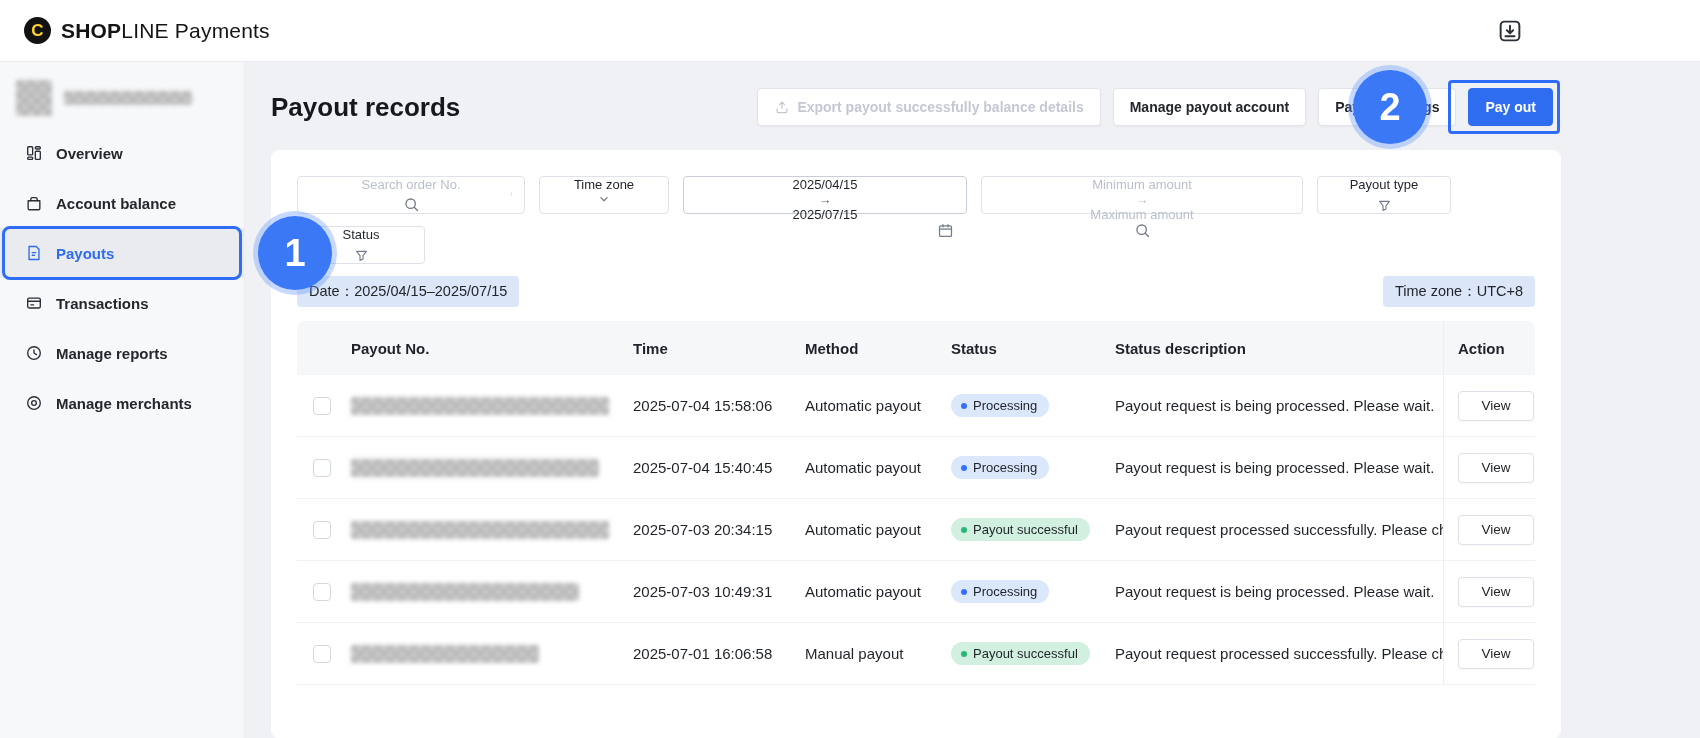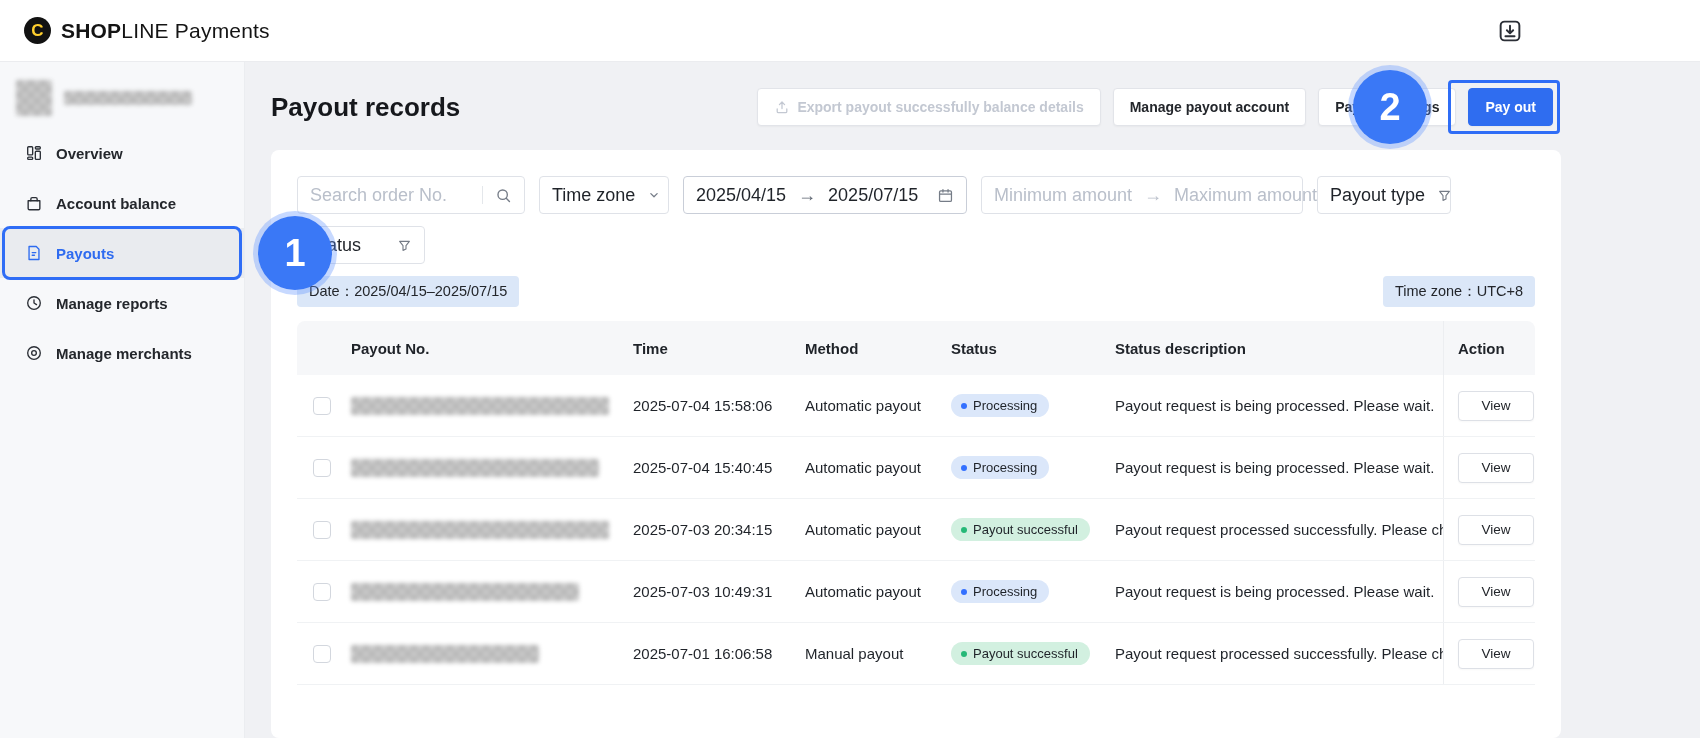--- a/index.html
+++ b/index.html
@@ -68,22 +68,22 @@
   .btn.primary { background:#2f6df0; border-color:#2f6df0; color:#ffffff; }
   
   .card {
     margin:24px 0 0 25px; width:1290px; height:588px;
     background:#fff; border-radius:8px; padding:26px; overflow:hidden;
   }
   .filter-row { display:flex; gap:14px; height:38px; }
   .filter-row + .filter-row { margin-top:12px; }
   .control {
     height:38px; border:1px solid #dfe2e8; border-radius:4px; background:#fff;
-    display:flex; align-items:center; padding:0 12px; gap:12px; font-size:18px;
-    color:#1f2329; cursor:pointer; white-space:nowrap;
+    display:flex; align-items:center; padding:0 12px; gap:0; font-size:13px;
+    color:#1f2329; cursor:pointer; white-space:nowrap;flex-direction:column;
   }
   .control .ph { color:#b9bfca; }
   .control .sep { width:1px; height:18px; background:#e4e7eb; margin-left:auto; }
   .control .icn { color:#757c87; display:flex; flex:none; }
   .ctl-search { width:228px; }
   .ctl-tz { width:130px; justify-content:flex-start; }
   .ctl-date { width:284px; border-color:#c9ced8; }
   .ctl-date .arrow { color:#5c6470; }
   .ctl-date .icn { margin-left:auto; }
   .ctl-amount { width:322px; }
@@ -196,20 +196,29 @@
         <svg width="18" height="18" viewBox="0 0 20 20" fill="none" stroke="currentColor" stroke-width="1.5" stroke-linecap="round" stroke-linejoin="round">
           <path d="M4.5 2.8h8l3 3v11.4h-11z"></path>
             <path d="M8 9.5h4M8 12.5h2.5"></path>
         </svg>
       </span>
       <span>Payouts</span>
     </div>
     <div class="menu-item">
       <span class="mi-icon">
         <svg width="18" height="18" viewBox="0 0 20 20" fill="none" stroke="currentColor" stroke-width="1.5" stroke-linecap="round" stroke-linejoin="round">
+          <rect x="3" y="4.5" width="14" height="11" rx="1.5"></rect>
+            <path d="M3 8h14M6.5 12h3"></path>
+        </svg>
+      </span>
+      <span>Transactions</span>
+    </div>
+    <div class="menu-item">
+      <span class="mi-icon">
+        <svg width="18" height="18" viewBox="0 0 20 20" fill="none" stroke="currentColor" stroke-width="1.5" stroke-linecap="round" stroke-linejoin="round">
           <circle cx="10" cy="10" r="7"></circle>
             <path d="M10 6.5V10l2.8 1.8"></path>
         </svg>
       </span>
       <span>Manage reports</span>
     </div>
     <div class="menu-item">
       <span class="mi-icon">
         <svg width="18" height="18" viewBox="0 0 20 20" fill="none" stroke="currentColor" stroke-width="1.5" stroke-linecap="round" stroke-linejoin="round">
           <circle cx="10" cy="10" r="7"></circle>

